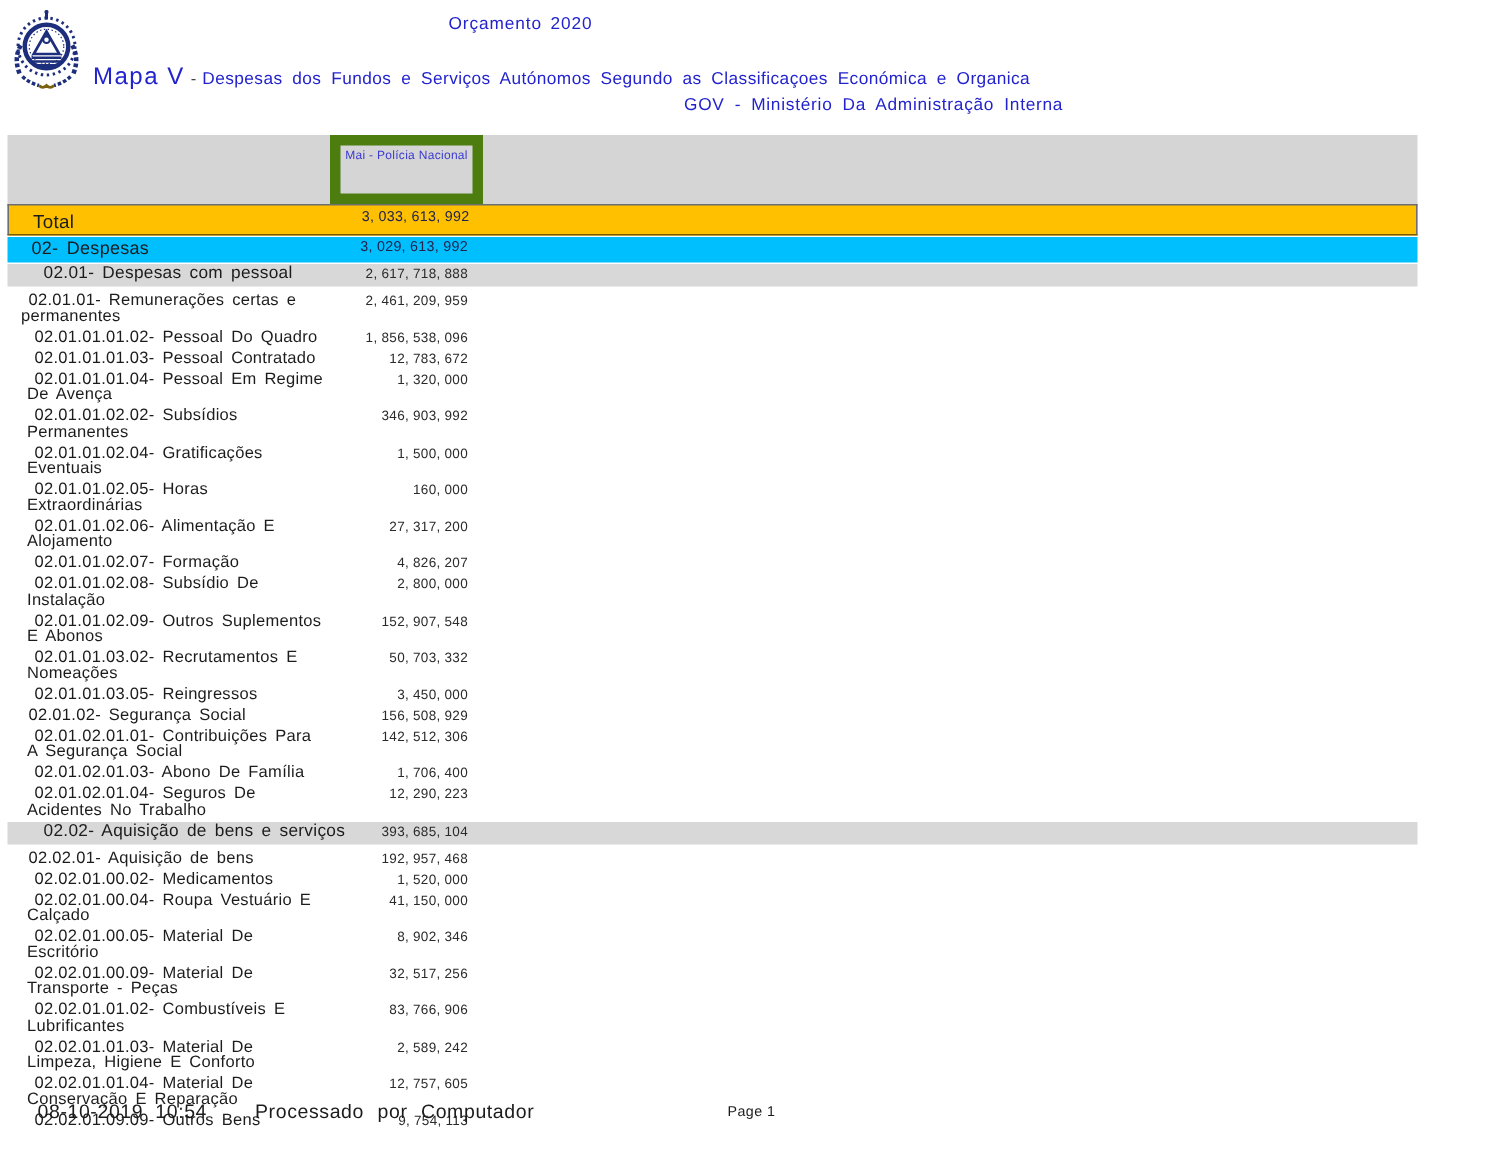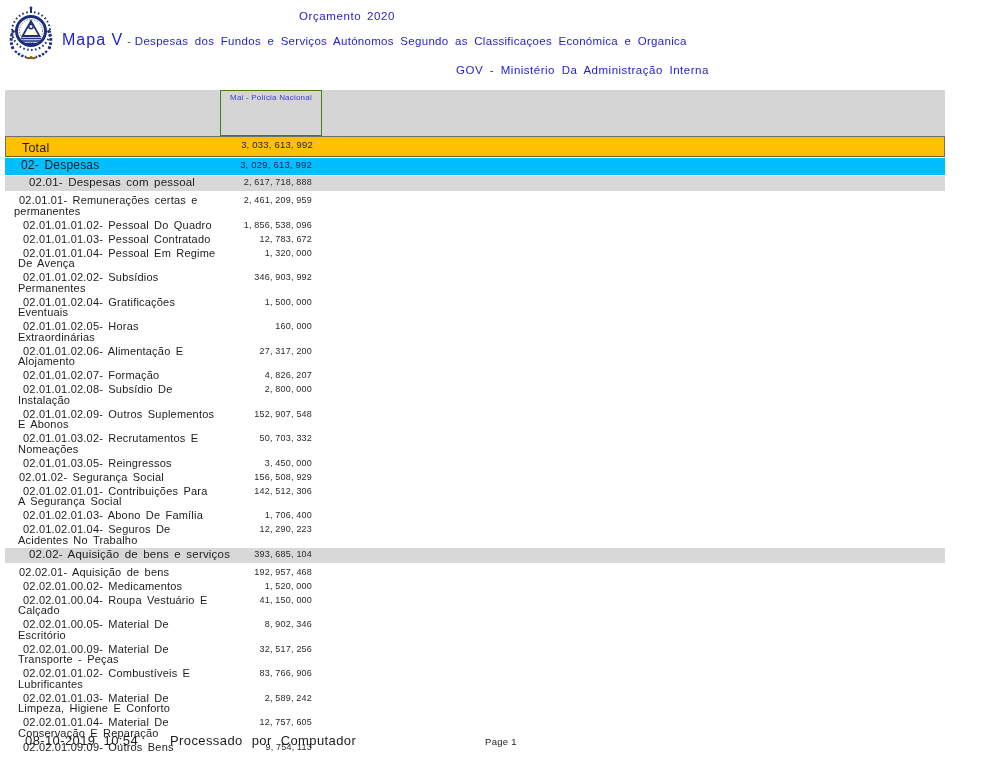--- a/index.html
+++ b/index.html
@@ -7,34 +7,34 @@
   .page {
     position:relative; width:1000px; height:773px; background:#ffffff;
     font-family:"Liberation Sans", sans-serif; overflow:hidden;border-radius:29px;
   }
   
   .logo { position:absolute; left:8px; top:5px; width:46px; height:56px; }
   .doc-title {
     position:absolute; left:0; top:10px; width:694px; text-align:center;
     font-size:11.5px; color:#2323ce; letter-spacing:0.6px; word-spacing:2px;
   }
-  .map-line { position:absolute; left:62px; top:31px; white-space:nowrap;text-align:center; }
+  .map-line { position:absolute; left:62px; top:43px; white-space:nowrap;text-align:center; }
   .map-label { font-size:16px; color:#2323ce; letter-spacing:1px; }
   .map-sep { font-size:11px; color:#444; padding:0 4px; }
   .map-subtitle { font-size:11.5px; color:#2323ce; letter-spacing:0.3px; word-spacing:3px; }
   .org-line {
     position:absolute; left:456px; top:64px; font-size:11.5px; color:#2323ce;
     letter-spacing:0.5px; word-spacing:3px; white-space:nowrap;
   }
   
   .report-table { position:absolute; left:5px; top:90px; width:940px; }
   .thead { position:relative; height:46px; background:#d5d5d5; }
   .col-cell {
     position:absolute; left:215px; top:0; width:102px; height:46px;
-    border:1px solid #4d7c0f; text-align:center; padding-top:2px;
+    border:7px solid #4d7c0f; text-align:center; padding-top:2px;
     font-size:8px; color:#3b3bd2; letter-spacing:0.2px;
   }
   .row { position:relative; }
   .line { font-size:11px; line-height:10.5px; color:#1c1c1c; letter-spacing:0.2px; word-spacing:2px; white-space:nowrap; }
   .cont { margin-left:-5px; }
   .lv1 .line { padding-left:16px; }
   .lv2 .line { padding-left:24px; }
   .lv3 .line { padding-left:14px; }
   .lv4 .line { padding-left:18px; }
   .val {

